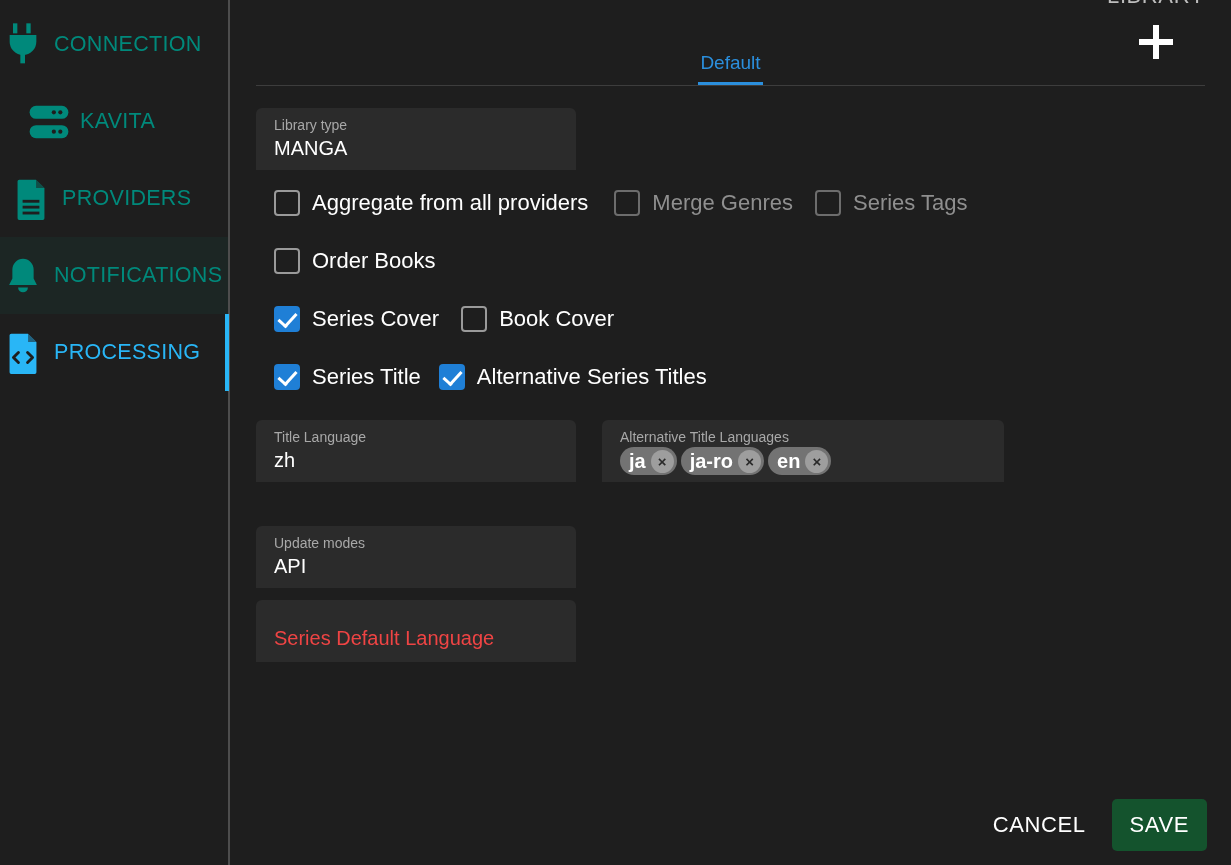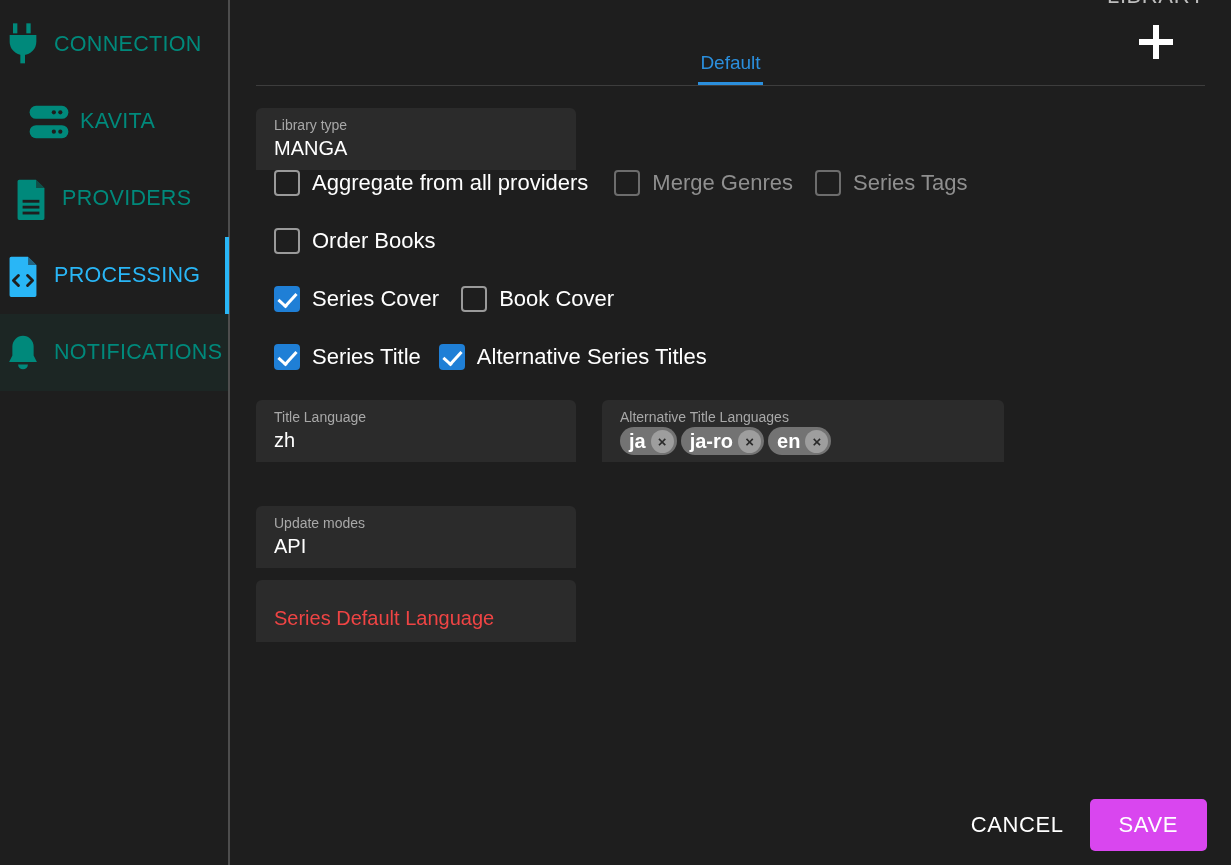--- a/index.html
+++ b/index.html
@@ -250,27 +250,27 @@
     background: transparent;
     border: none;
     color: #ffffff;
     font-size: 22px;
     letter-spacing: 0.6px;
     padding: 12px 16px;
     cursor: pointer;
     font-family: "Liberation Sans", sans-serif;
   }
   .btn-primary {
-    background: #d946ef;
+    background: #14532d;
     border: none;
     border-radius: 5px;
     color: #ffffff;
     font-size: 22px;
     letter-spacing: 0.6px;
-    padding: 13px 29px;
+    padding: 13px 18px;
     cursor: pointer;
     font-family: "Liberation Sans", sans-serif;
   }
 </style>
 </head>
 <body>
 
 <div class="app">
 
   <nav class="sidebar">
@@ -307,43 +307,43 @@
           <path d="M2 1 h11 l5 5 v18 a1 1 0 0 1 -1 1 H3 a1 1 0 0 1 -1 -1 V2 a1 1 0 0 1 1 -1z" fill="#00897b"></path>
           <path d="M13 1 l5 5 h-5z" fill="#1e1e1e" opacity="0.55"></path>
           <rect x="5" y="13" width="10" height="1.7" fill="#1e1e1e"></rect>
           <rect x="5" y="16.5" width="10" height="1.7" fill="#1e1e1e"></rect>
           <rect x="5" y="20" width="10" height="1.7" fill="#1e1e1e"></rect>
         </svg>
       </span>
       <span class="nav-label">PROVIDERS</span>
     </div>
 
+    <div class="nav-item teal hover n4">
+      <span class="nav-icon">
+        <svg width="36" height="42" viewBox="0 0 22 25">
+          <path d="M11 2 a6.5 6.5 0 0 1 6.5 6.5 V14 l2 4 H2.5 l2 -4 V8.5 A6.5 6.5 0 0 1 11 2z" fill="#00897b"></path>
+          <path d="M8 19.5 a3 3 0 0 0 6 0z" fill="#00897b"></path>
+        </svg>
+      </span>
+      <span class="nav-label">NOTIFICATIONS</span>
+    </div>
+
     <div class="nav-item active n3">
       <span class="active-bar"></span>
       <span class="nav-icon">
         <svg width="34" height="42" viewBox="0 0 20 25">
           <path d="M2 1 h11 l5 5 v18 a1 1 0 0 1 -1 1 H3 a1 1 0 0 1 -1 -1 V2 a1 1 0 0 1 1 -1z" fill="#29b6f6"></path>
           <path d="M13 1 l5 5 h-5z" fill="#1e1e1e" opacity="0.55"></path>
           <path d="M7.3 12.2 L4.3 15.2 L7.3 18.2" fill="none" stroke="#1e1e1e" stroke-width="1.7" stroke-linecap="round" stroke-linejoin="round"></path>
           <path d="M12.7 12.2 L15.7 15.2 L12.7 18.2" fill="none" stroke="#1e1e1e" stroke-width="1.7" stroke-linecap="round" stroke-linejoin="round"></path>
         </svg>
       </span>
       <span class="nav-label">PROCESSING</span>
     </div>
 
-    <div class="nav-item teal hover n4">
-      <span class="nav-icon">
-        <svg width="36" height="42" viewBox="0 0 22 25">
-          <path d="M11 2 a6.5 6.5 0 0 1 6.5 6.5 V14 l2 4 H2.5 l2 -4 V8.5 A6.5 6.5 0 0 1 11 2z" fill="#00897b"></path>
-          <path d="M8 19.5 a3 3 0 0 0 6 0z" fill="#00897b"></path>
-        </svg>
-      </span>
-      <span class="nav-label">NOTIFICATIONS</span>
-    </div>
-
   </nav>
 
   <main class="content">
 
     <div class="topbar">
       <div class="tabstrip">
         <div class="tab">
           <span>Default</span>
           <span class="tab-underline"></span>
         </div>
@@ -354,21 +354,21 @@
       </div>
     </div>
 
     <div class="form">
 
       <div class="field w320">
         <div class="field-label">Library type</div>
         <div class="field-value">MANGA</div>
       </div>
 
-      <div class="row" style="">
+      <div class="row" style="margin-top:20px;">
         <div class="cbitem" style="margin-left:18px;">
           <span class="cbox unchecked"></span>
           <span class="cb-label">Aggregate from all providers</span>
         </div>
         <div class="cbitem" style="margin-left:26px;justify-content:flex-end;">
           <span class="cbox unchecked dim"></span>
           <span class="cb-label dim">Merge Genres</span>
         </div>
         <div class="cbitem" style="margin-left:22px;">
           <span class="cbox unchecked dim"></span>

